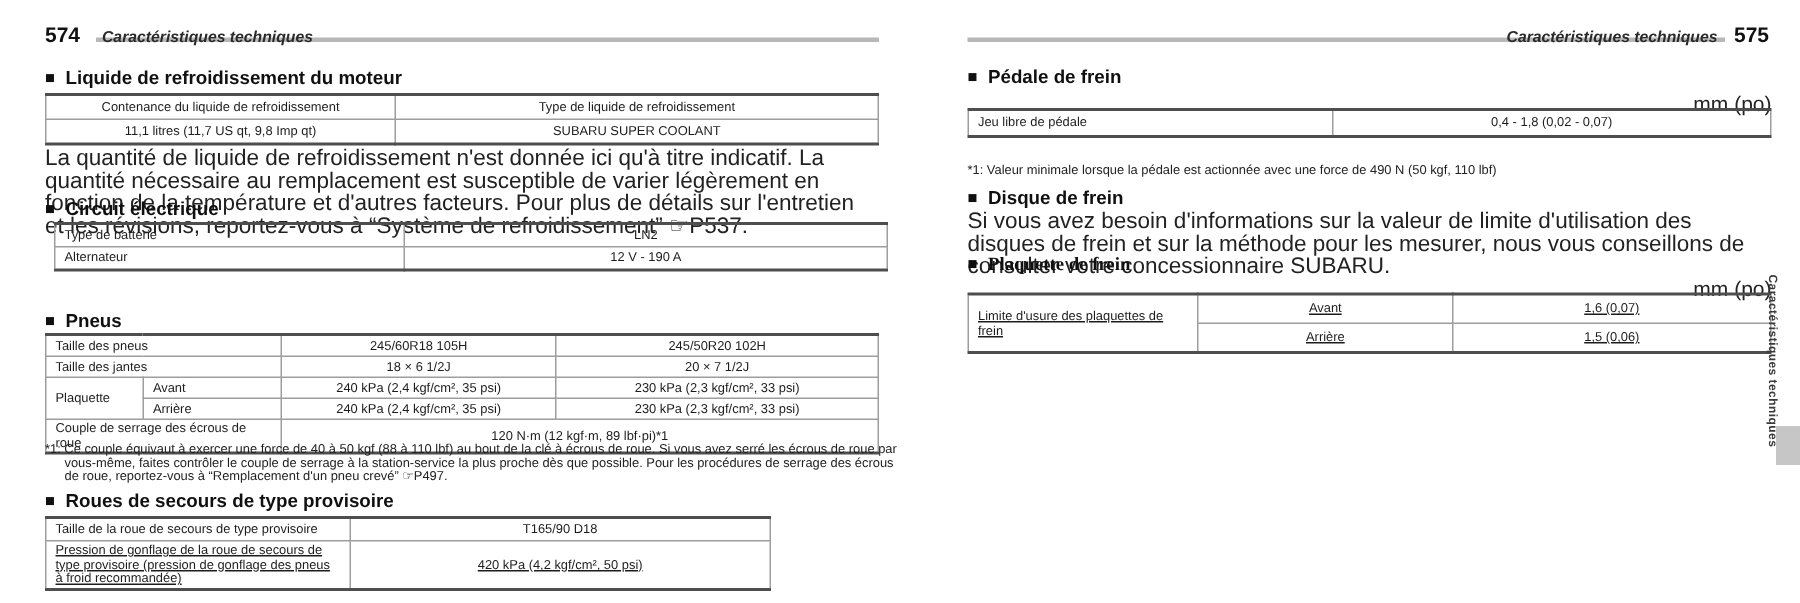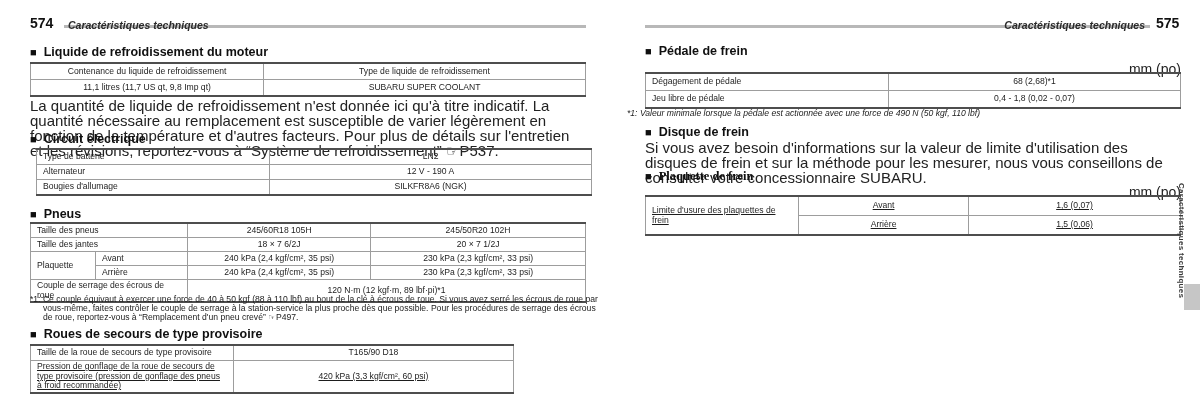--- a/index.html
+++ b/index.html
@@ -86,24 +86,20 @@
       </colgroup>
     <tbody>
         <tr>
       <td>Type de batterie</td>
       <td class="c">LN2</td>
     </tr>
     <tr>
       <td>Alternateur</td>
       <td class="c">12 V - 190 A</td>
     </tr>
-    <tr>
-      <td>Bougies d'allumage</td>
-      <td class="c">SILKFR8A6 (NGK)</td>
-    </tr>
   </tbody>
     </table>
 
   <div class="abs sec-h" style="left:30px; top:207px;">
     <span class="sq">■</span><span>Pneus</span>
   </div>
   <table class="abs spec h14" style="left:30px; top:222px; width:556px;">
     <colgroup>
         <col style="width:11.7%">
         <col style="width:16.6%">
@@ -111,21 +107,21 @@
         <col style="width:38.7%">
       </colgroup>
     <tbody>
         <tr>
       <td colspan="2">Taille des pneus</td>
       <td class="c">245/60R18 105H</td>
       <td class="c">245/50R20 102H</td>
     </tr>
     <tr>
       <td colspan="2">Taille des jantes</td>
-      <td class="c">18 × 7 6/2J</td>
+      <td class="c">18 × 6 1/2J</td>
       <td class="c">20 × 7 1/2J</td>
     </tr>
     <tr>
       <td rowspan="2">Plaquette</td>
       <td>Avant</td>
       <td class="c">240 kPa (2,4 kgf/cm², 35 psi)</td>
       <td class="c">230 kPa (2,3 kgf/cm², 33 psi)</td>
     </tr>
     <tr>
       <td>Arrière</td>
@@ -148,50 +144,46 @@
         <col style="width:42%">
         <col>
       </colgroup>
     <tbody>
         <tr>
       <td>Taille de la roue de secours de type provisoire</td>
       <td class="c">T165/90 D18</td>
     </tr>
     <tr class="tall">
       <td>Pression de gonflage de la roue de secours de type provisoire (pression de gonflage des pneus à froid recommandée)</td>
-      <td class="c">420 kPa (3,3 kgf/cm², 60 psi)</td>
+      <td class="c">420 kPa (4,2 kgf/cm², 50 psi)</td>
     </tr>
   </tbody>
     </table>
 
   <div class="abs hdr-rule" style="left:645px; top:25px; width:505px;"></div>
   <div class="abs pg-title" style="left:645px; top:19px; width:500px; text-align:right;">Caractéristiques techniques</div>
   <div class="abs pg-num" style="left:1156px; top:15px;">575</div>
 
   <div class="abs sec-h" style="left:645px; top:44px;">
     <span class="sq">■</span><span>Pédale de frein</span>
   </div>
   <div class="abs unit" style="left:645px; top:61px; width:536px;">mm (po)</div>
   <table class="abs spec h17" style="left:645px; top:72px; width:536px;">
     <colgroup>
         <col style="width:45.4%">
         <col>
       </colgroup>
     <tbody>
-        <tr>
-      <td>Dégagement de pédale</td>
-      <td class="c">68 (2,68)*1</td>
-    </tr>
     <tr>
       <td>Jeu libre de pédale</td>
       <td class="c">0,4 - 1,8 (0,02 - 0,07)</td>
     </tr>
   </tbody>
     </table>
-  <div class="abs footnote" style="left:627px; top:109px; width:536px;font-style:italic;">*1: Valeur minimale lorsque la pédale est actionnée avec une force de 490 N (50 kgf, 110 lbf)</div>
+  <div class="abs footnote" style="left:645px; top:109px; width:536px;">*1: Valeur minimale lorsque la pédale est actionnée avec une force de 490 N (50 kgf, 110 lbf)</div>
 
   <div class="abs sec-h" style="left:645px; top:125px;">
     <span class="sq">■</span><span>Disque de frein</span>
   </div>
   <div class="abs note" style="left:645px; top:140px; width:536px;">Si vous avez besoin d'informations sur la valeur de limite d'utilisation des disques de frein et sur la méthode pour les mesurer, nous vous conseillons de consulter votre concessionnaire SUBARU.</div>
 
   <div class="abs sec-h" style="left:645px; top:169px;font-family:Liberation Serif, serif;">
     <span class="sq">■</span><span>Plaquette de frein</span>
   </div>
   <div class="abs unit" style="left:645px; top:184px; width:536px;">mm (po)</div>

